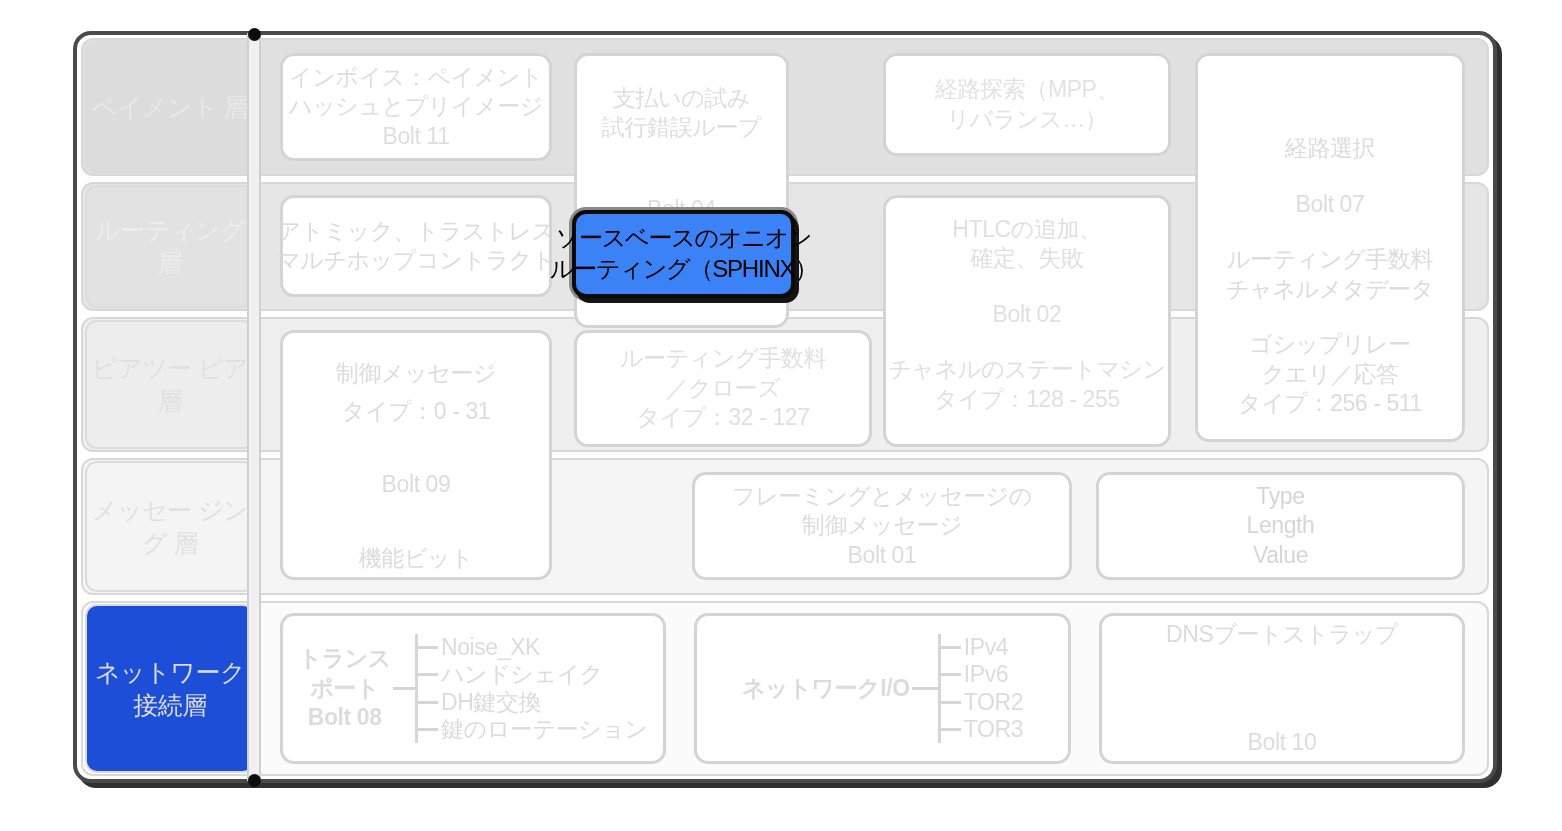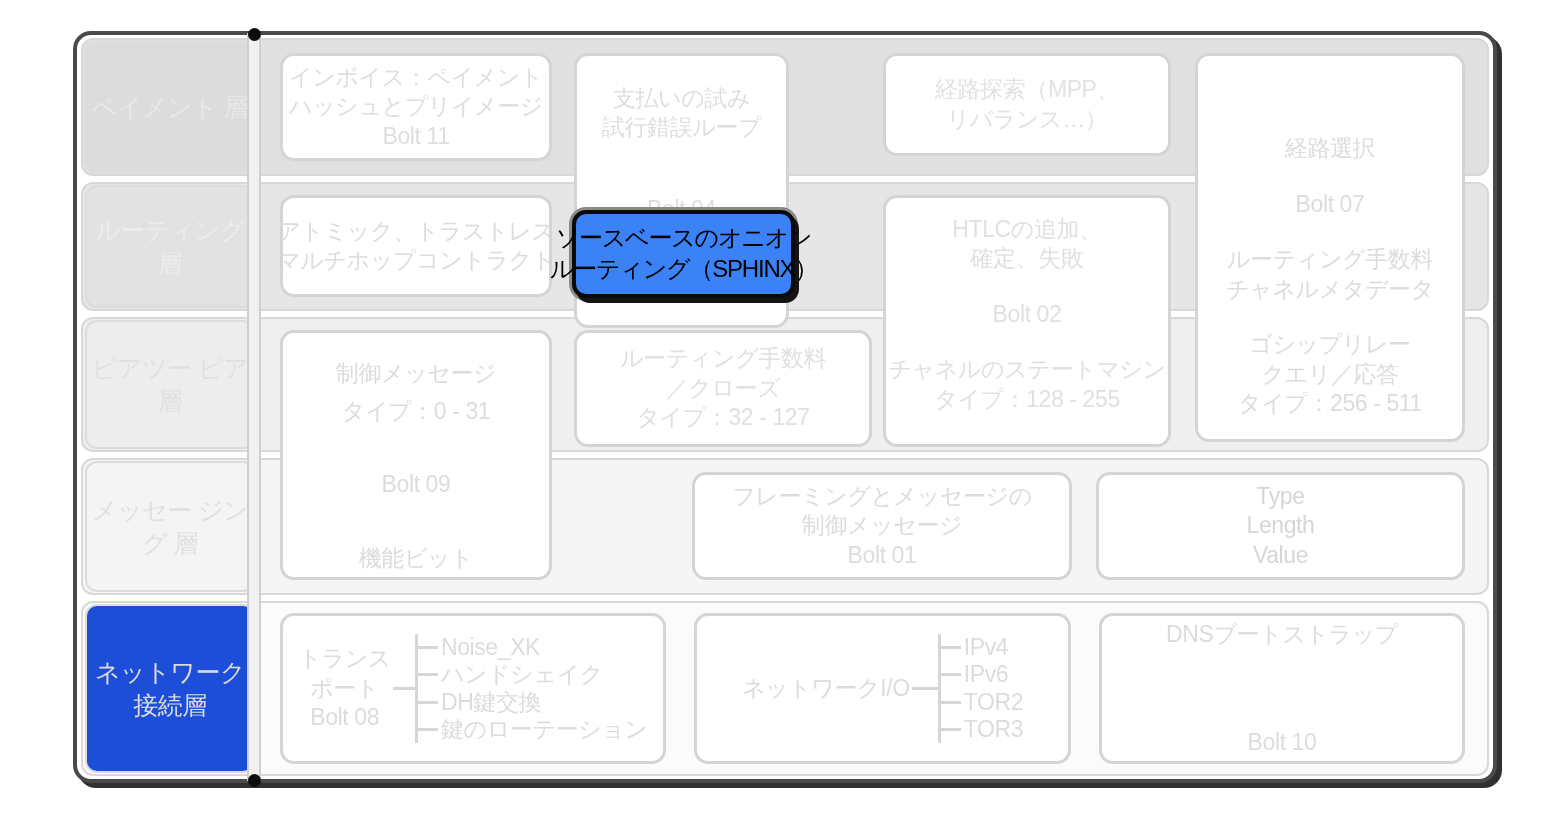--- a/index.html
+++ b/index.html
@@ -126,20 +126,21 @@
     justify-content:center;
     width:100%;
   }
   .tree-root{
     text-align:center;
     line-height:1.3;
     font-size:23px;
     letter-spacing:-0.4px;
     white-space:nowrap;
     padding-right:2px;
+    font-weight:bold;
   }
   .tree-stem{
     width:22px;
     height:3px;
     background:#d6d6d6;
     flex:0 0 auto;
   }
   .tree-bracket{
     border-left:3px solid #d6d6d6;
     display:flex;

